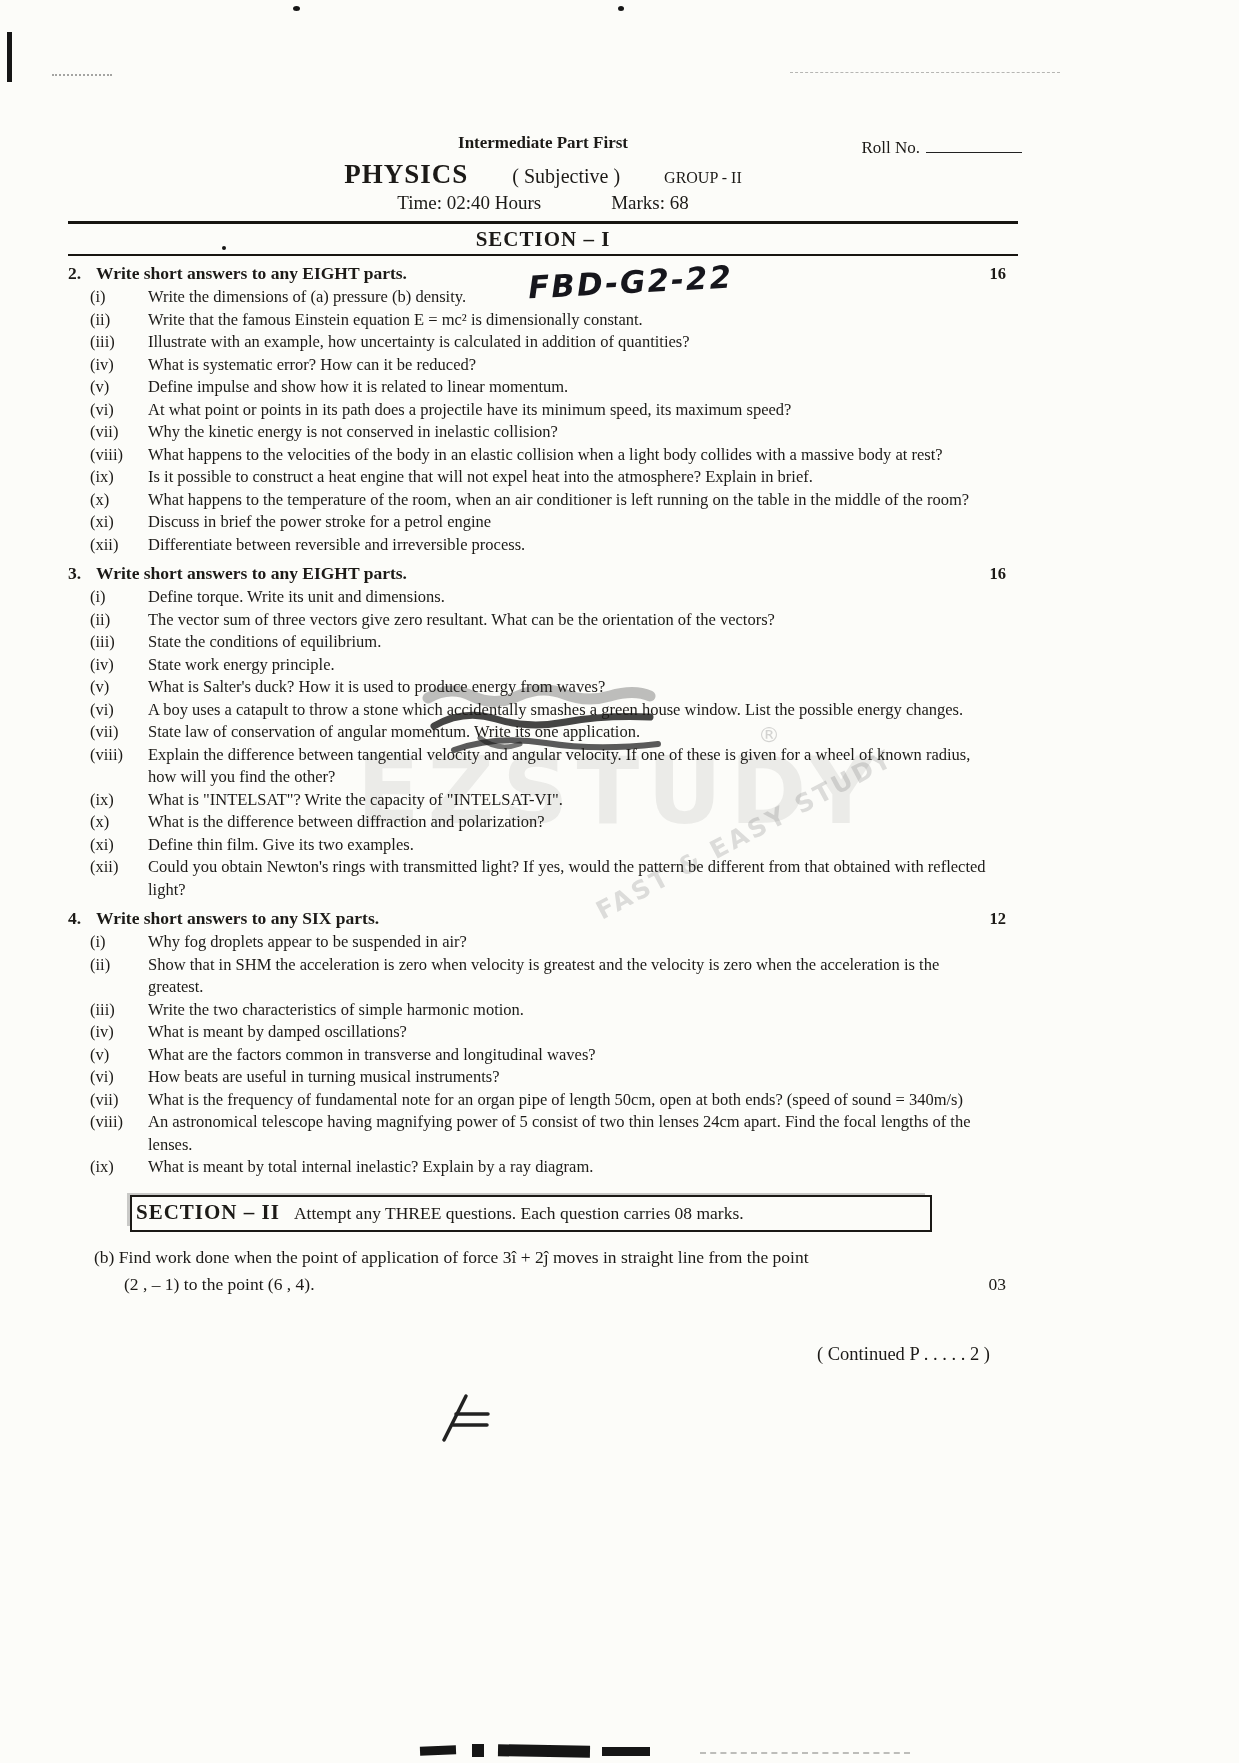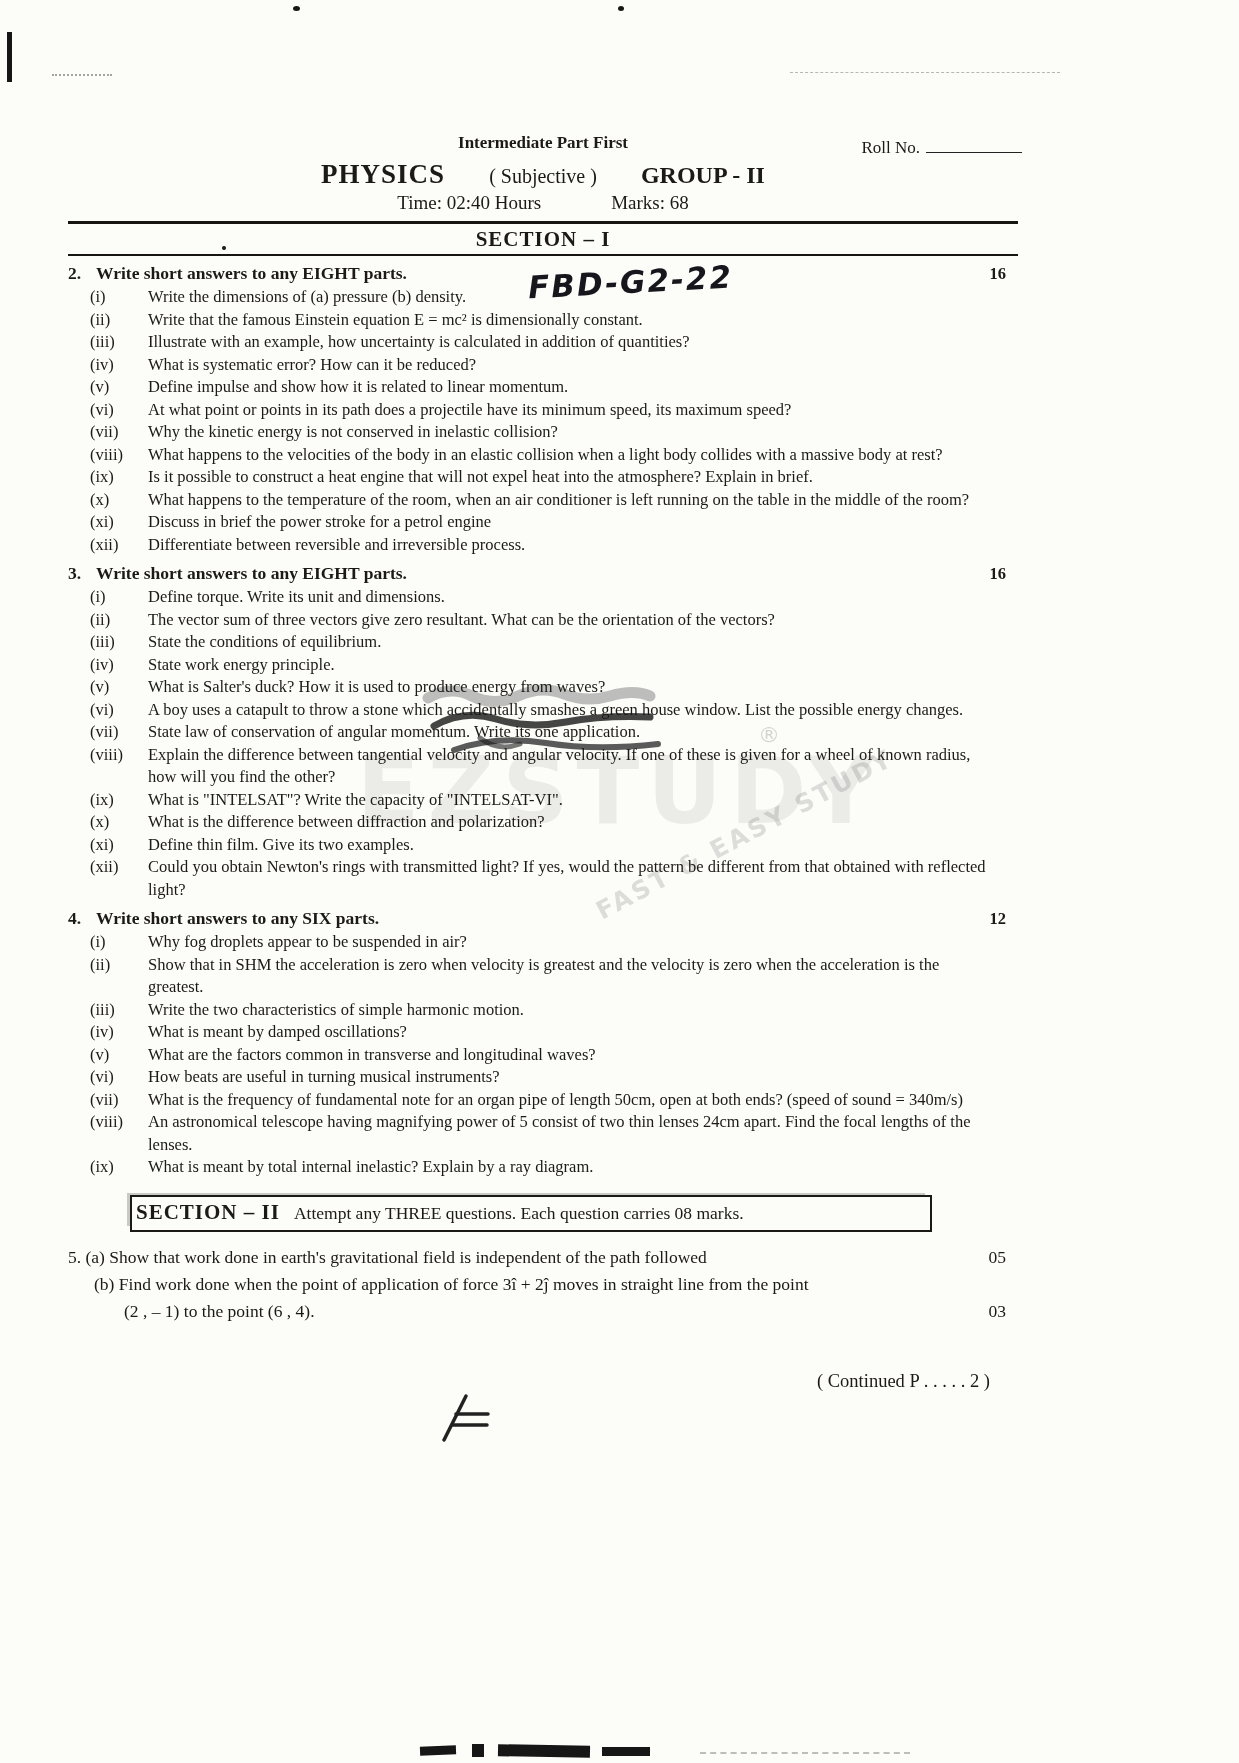--- a/index.html
+++ b/index.html
@@ -15,21 +15,21 @@
   }
   .content { position:absolute; left:68px; top:133px; width:950px; }
 
   
   .hdr-row1 { position:relative; text-align:center; font-weight:bold; font-size:17px; height:24px; }
   .roll { position:absolute; right:-4px; top:5px; font-weight:normal; font-size:17px; white-space:nowrap;margin-left:22px; }
   .roll-line { display:inline-block; width:96px; border-bottom:1.6px solid #222; height:14px; margin-left:6px; }
   .hdr-row2 { display:flex; justify-content:center; align-items:baseline; gap:44px; margin-top:2px; }
   .subject { font-size:27px; font-weight:bold; letter-spacing:1px; }
   .papertype { font-size:20px; }
-  .group { font-size:24px; font-weight:bold;text-align:center; }
+  .group { font-size:16px; font-weight:normal;text-align:center; }
   .hdr-row3 { display:flex; justify-content:center; gap:70px; font-size:19px; margin-top:2px; }
 
   .rule { height:3px; background:#171511; margin-top:7px; }
   .rule.thin { height:2px; margin-top:2px; }
   .section1-title { text-align:center; font-size:21px; font-weight:bold; letter-spacing:1px; margin-top:3px; }
 
   
   .question { margin-top:7px; }
   .q-head { display:flex; align-items:baseline; font-weight:bold; font-size:17.5px; }
   .q-num { width:28px; }
@@ -345,24 +345,20 @@
 </ol>
   </section>
 </div>
 
     <div class="section2-box">
       <span class="s2-title">SECTION – II</span>
       <span class="s2-instr">Attempt any THREE questions.  Each question carries 08 marks.</span>
     </div>
 
     <div class="q5" id="q5">
-  <div class="q5-line indent-0">
-    <span class="txt">5. (a) Show that work done in earth's gravitational field is independent of the path followed</span>
-    <span class="mks">05</span>
-  </div>
 
   <div class="q5-line indent-1">
     <span class="txt">(b) Find work done when the point of application of force  3î + 2ĵ  moves in straight line from the point</span>
     <span class="mks"></span>
   </div>
 
   <div class="q5-line indent-2">
     <span class="txt">(2 , – 1) to the point (6 , 4).</span>
     <span class="mks">03</span>
   </div>

